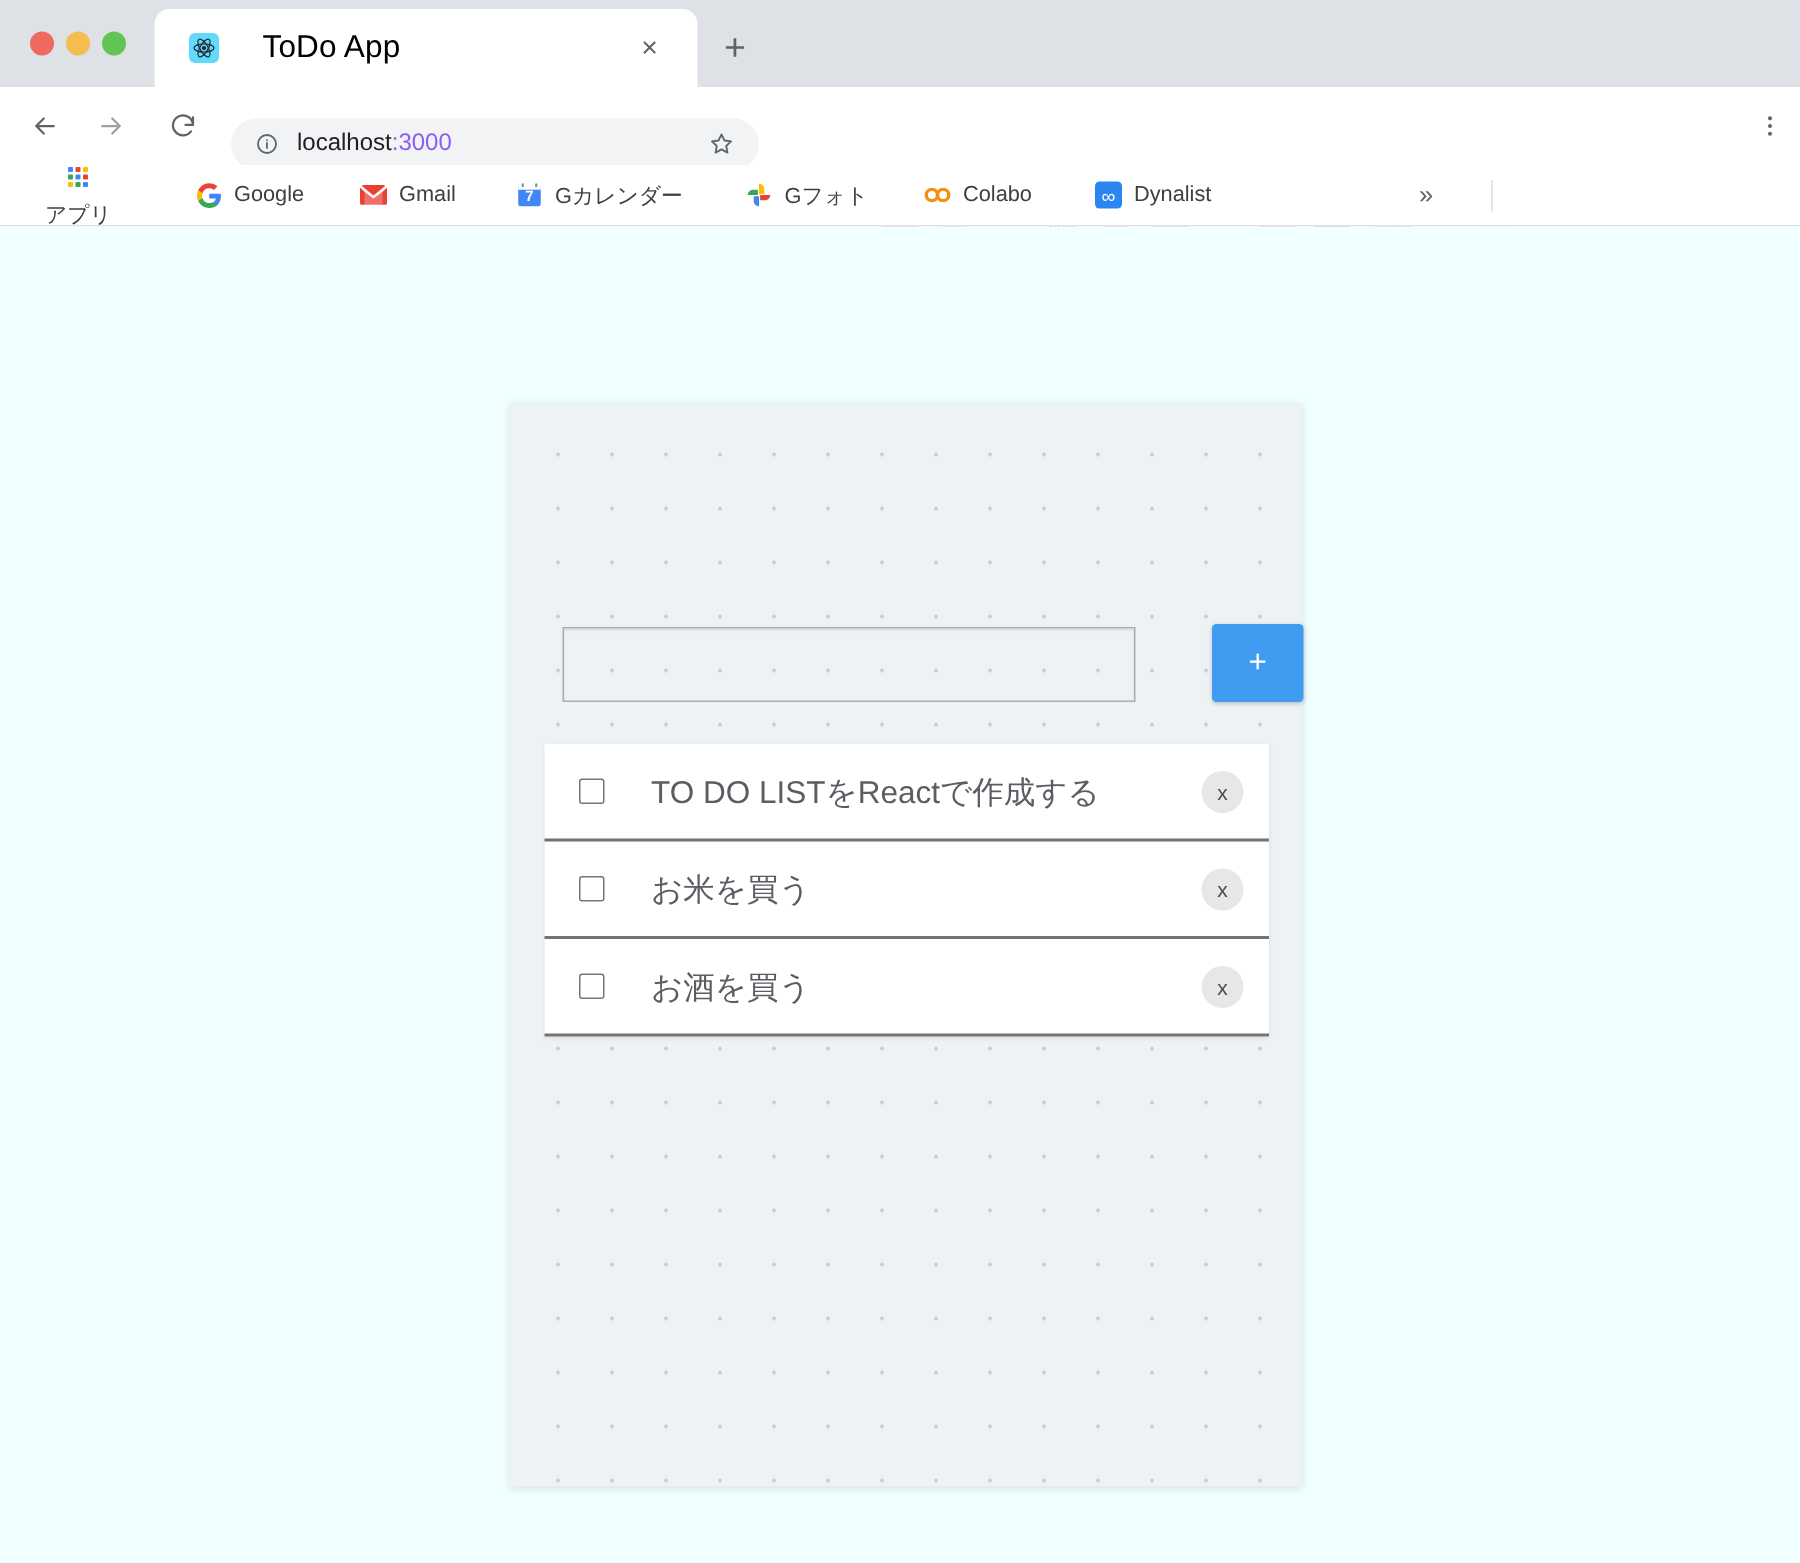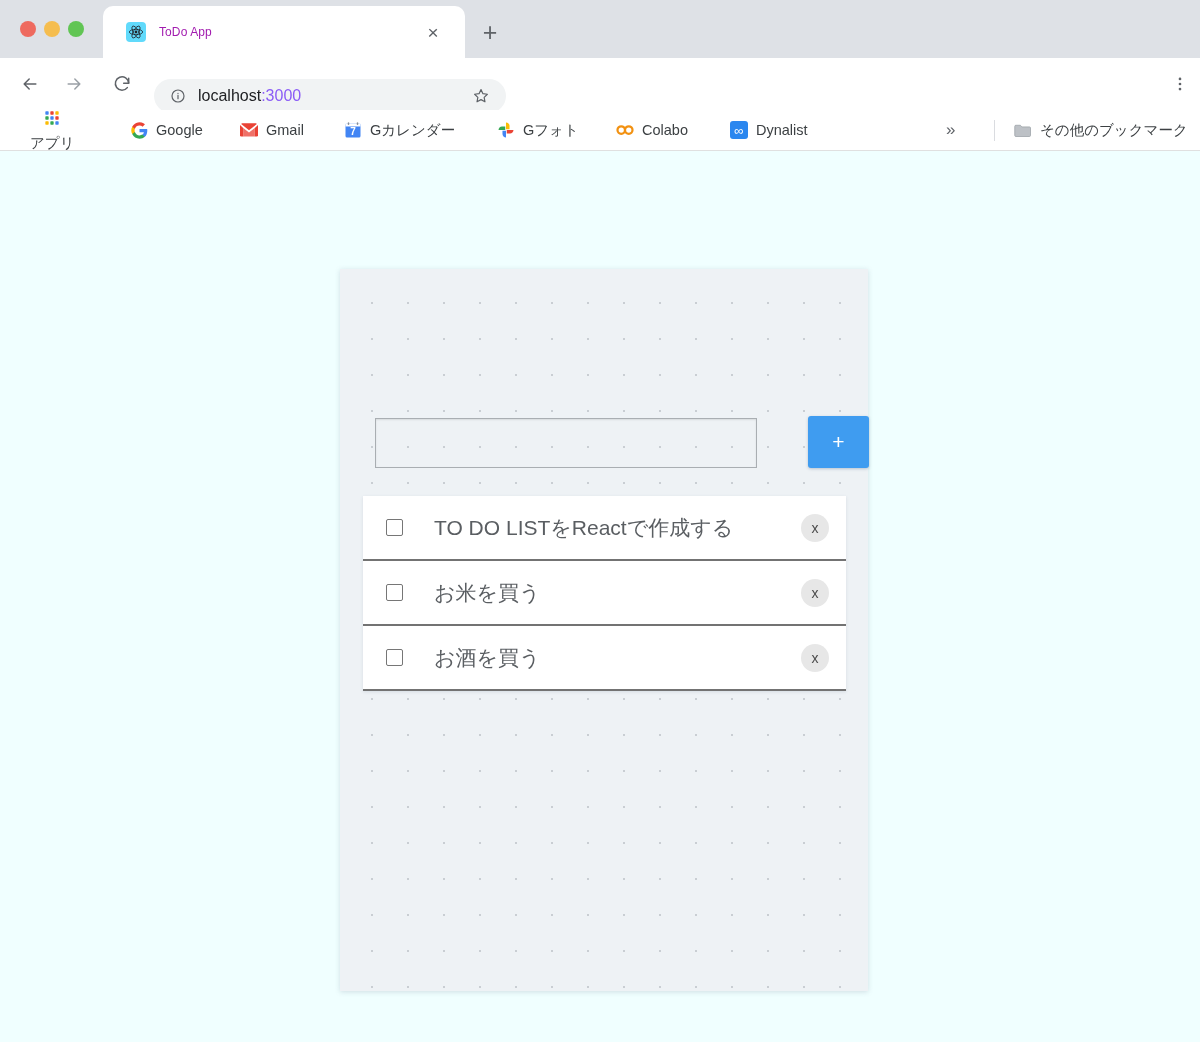--- a/index.html
+++ b/index.html
@@ -32,23 +32,23 @@
     border-radius: 10px 10px 0 0;
     display: flex; align-items: center;
   }
   .tab-favicon {
     position: absolute; left: 23px; top: 16px;
     width: 20px; height: 20px; border-radius: 4px;
     background: #61dafb;
     display: flex; align-items: center; justify-content: center;
   }
   .tab-title {
-    position: absolute; left: 56px; top: 0; height: 52px;
+    position: absolute; left: 72px; top: 0; height: 52px;
     display: flex; align-items: center;
-    font-size: 12px; color: #a21caf; letter-spacing: .1px;
+    font-size: 21px; color: #000000; letter-spacing: .1px;
     white-space: nowrap;
   }
   .tab-close {
     position: absolute; right: 22px; top: 16px;
     width: 20px; height: 20px;
     display: flex; align-items: center; justify-content: center;
     color: #5f6368; font-size: 19px; line-height: 1;
   }
   .tab-newtab {
     position: absolute; left: 476px; top: 18px;
@@ -432,28 +432,20 @@
       <span class="bm-ico">
         <span style="display:flex;align-items:center;justify-content:center;width:18px;height:18px;background:#2b87ef;border-radius:3px;color:#fff;font-size:13px;line-height:1;">∞</span>
       </span>
       <span>Dynalist</span>
     </div>
 
     <div class="bm" style="left:946px;color:#5f6368;font-size:17px;">»</div>
 
     <div style="position:absolute;left:994px;top:10px;width:1px;height:21px;background:#dadce0;"></div>
 
-    <div class="bm" style="left:1014px;">
-      <span class="bm-ico">
-        <svg width="18" height="15" viewBox="0 0 24 20" fill="#bdc1c6" stroke="#9aa0a6" stroke-width="1">
-          <path d="M1 4.5a1.5 1.5 0 011.5-1.5h6l2 2.2h10A1.5 1.5 0 0122 6.7v9.8A1.5 1.5 0 0120.5 18h-18A1.5 1.5 0 011 16.5z"></path>
-        </svg>
-      </span>
-      <span>その他のブックマーク</span>
-    </div>
   </div>
 
   <div class="page">
     <div class="card">
 
 
       <div class="input-row">
         <input class="todo-input" type="text" placeholder="" style="">
         <button class="add-btn">+</button>
       </div>

